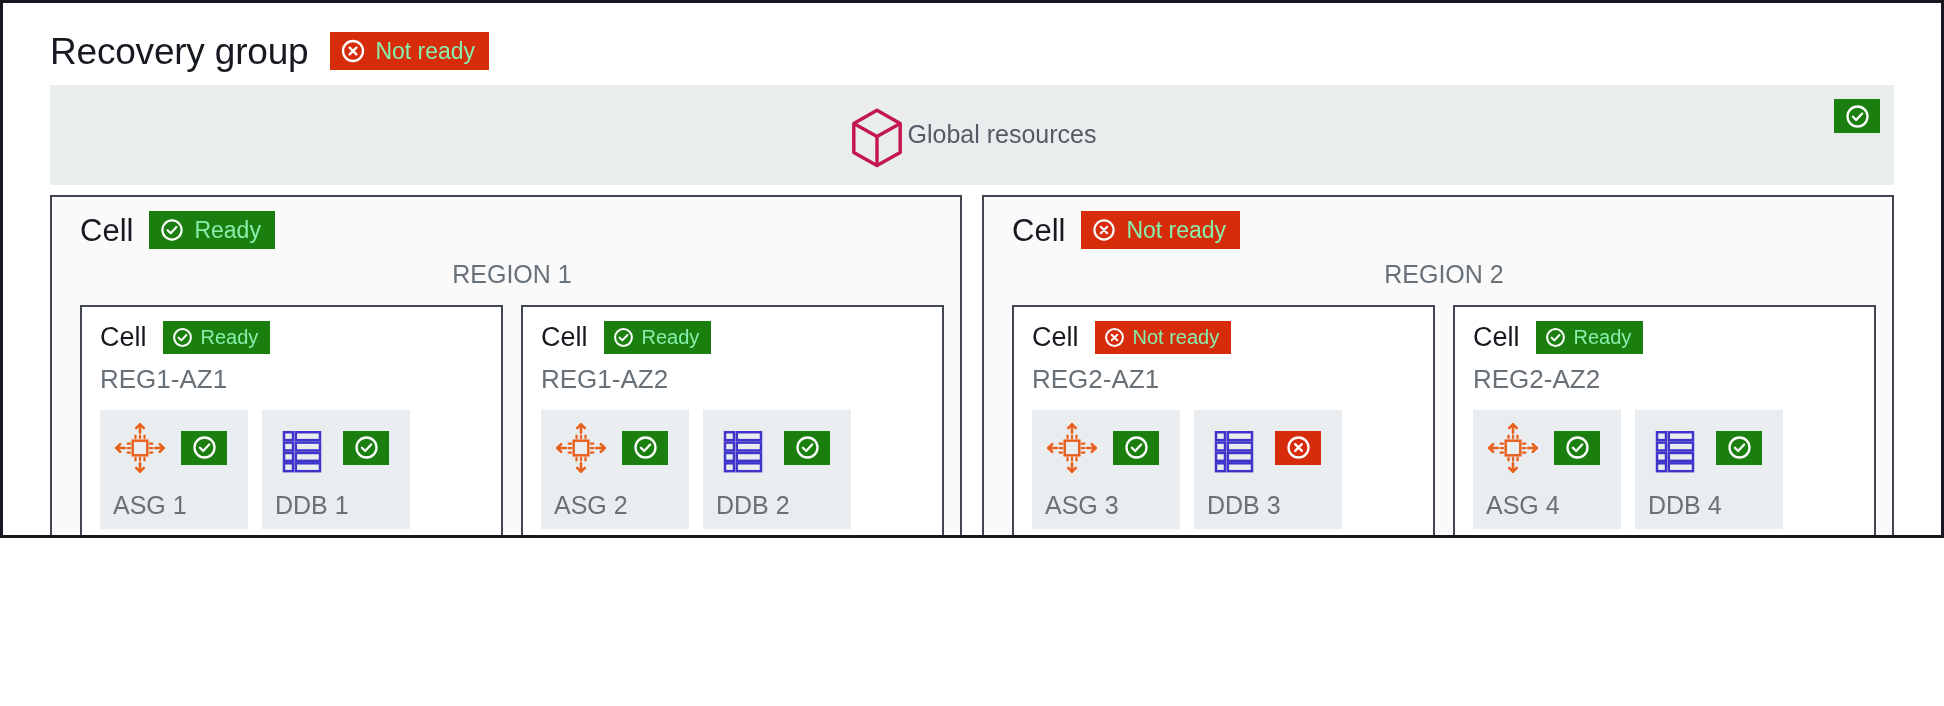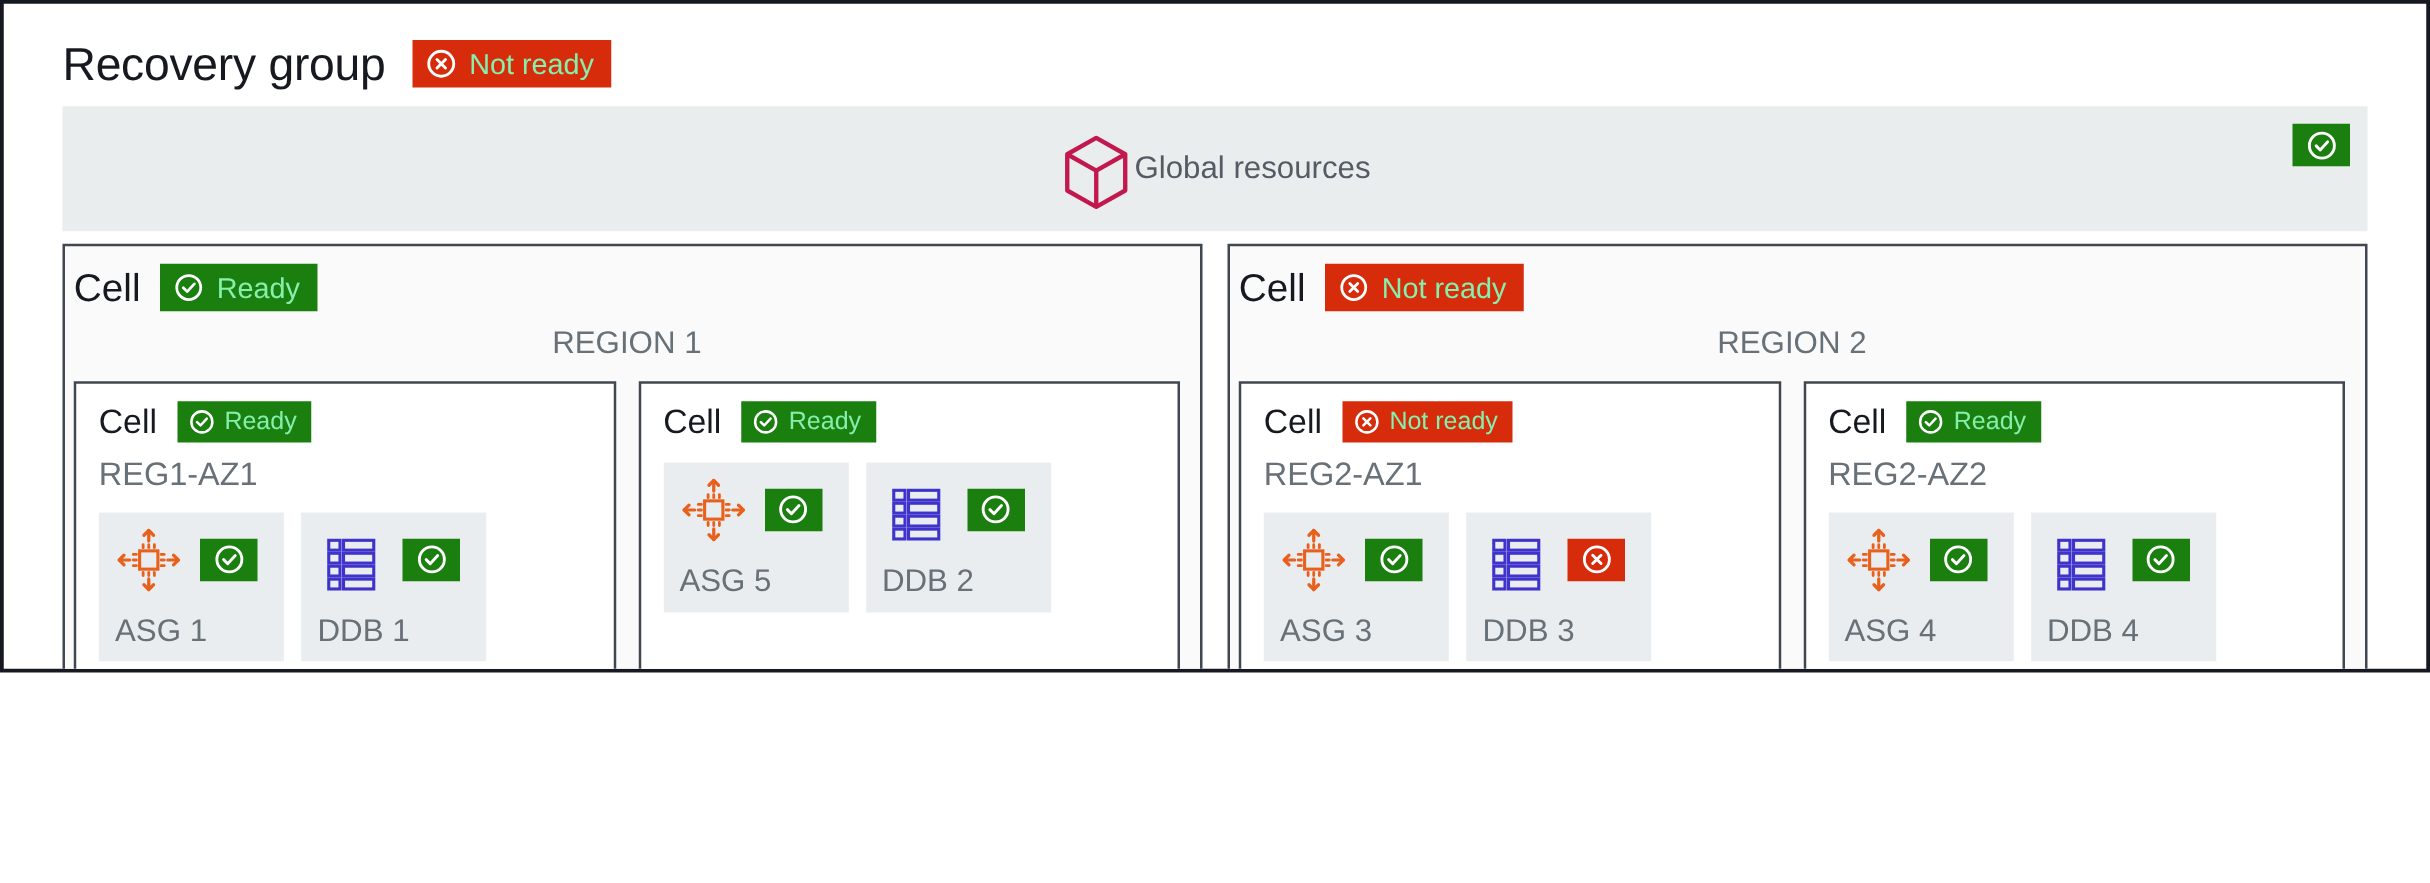--- a/index.html
+++ b/index.html
@@ -98,21 +98,21 @@
   .regions-row {
     display: flex;
     gap: 20px;
     margin: 10px 47px 0 47px;
     height: 434px;
   }
   .region-box {
     flex: 1 1 0;
     background: #fafafa;
     border: 2px solid #414750;
-    padding: 14px 16px 16px 7px;
+    padding: 14px 16px 16px 28px;
     display: flex;
     flex-direction: column;
   }
   .cell-head {
     display: flex;
     align-items: center;
     gap: 16px;
   }
   .cell-word {
     font-size: 31px;
@@ -316,20 +316,21 @@
             <span class="badge small ready">
               <span class="b-ico">
                 <svg viewBox="0 0 24 24">
                     <circle cx="12" cy="12" r="9.6" fill="none" stroke="#fff" stroke-width="2.3"></circle>
                     <path d="M7.6 12.2 L10.7 15.3 L16.5 9.1" fill="none" stroke="#fff" stroke-width="2.3" stroke-linecap="round" stroke-linejoin="round"></path>
                   </svg>
               </span>
               <span class="b-lbl">Ready</span>
             </span>
           </div>
+          <div class="az-sub">REG1-AZ2</div>
 
           <div class="res-row">
             <div class="res-tile">
               <div class="res-top">
                 <span class="res-icon">
                   <svg viewBox="0 0 48 48">
                     <rect x="17.5" y="17.5" width="13" height="13" fill="none" stroke="#e8601c" stroke-width="2.2"></rect>
                     <g stroke="#e8601c" stroke-width="2" stroke-linecap="round">
                       <path d="M20 15.2 v-2.2 M24 15.2 v-2.2 M28 15.2 v-2.2"></path>
                       <path d="M20 32.8 v2.2 M24 32.8 v2.2 M28 32.8 v2.2"></path>
@@ -348,21 +349,21 @@
                     </g>
                   </svg>
                 </span>
                 <span class="sq-badge ready">
                   <svg viewBox="0 0 24 24">
                       <circle cx="12" cy="12" r="9.6" fill="none" stroke="#fff" stroke-width="2.2"></circle>
                       <path d="M7.6 12.2 L10.7 15.3 L16.5 9.1" fill="none" stroke="#fff" stroke-width="2.2" stroke-linecap="round" stroke-linejoin="round"></path>
                     </svg>
                 </span>
               </div>
-              <div class="res-label">ASG 5</div>
+              <div class="res-label">ASG 2</div>
             </div>
 
             <div class="res-tile">
               <div class="res-top">
                 <span class="res-icon">
                   <svg viewBox="0 0 48 48">
                     <g fill="none" stroke="#3f33cc" stroke-width="2.2">
                       <rect x="8" y="10" width="8" height="7"></rect>
                         <rect x="18.5" y="10" width="21.5" height="7"></rect>
                       <rect x="8" y="19.2" width="8" height="7"></rect>

